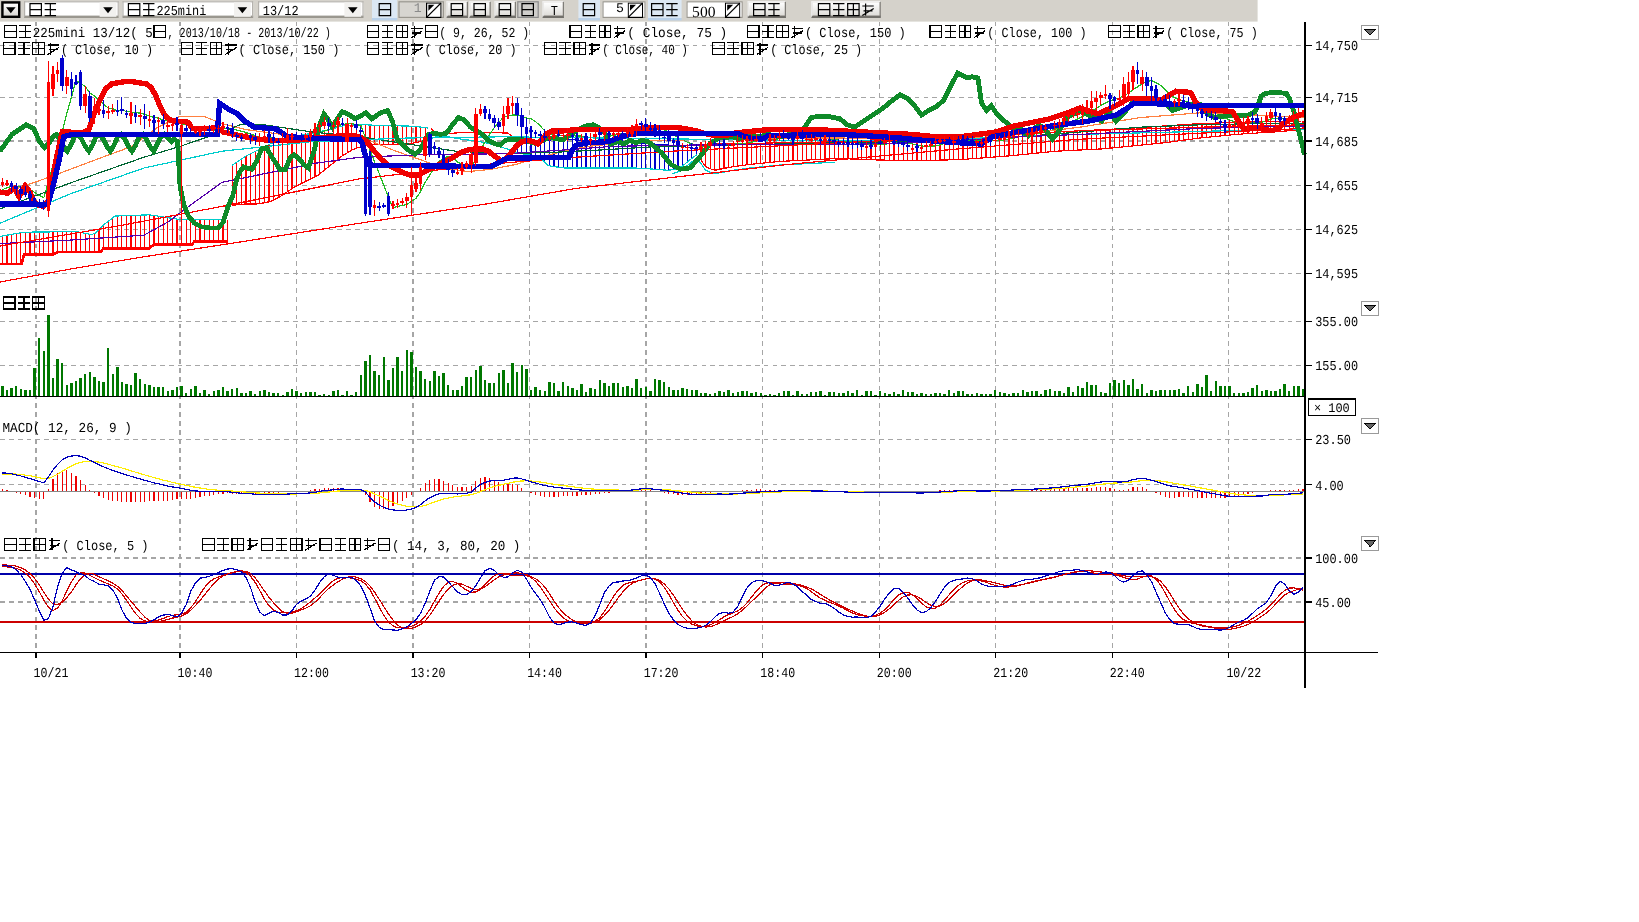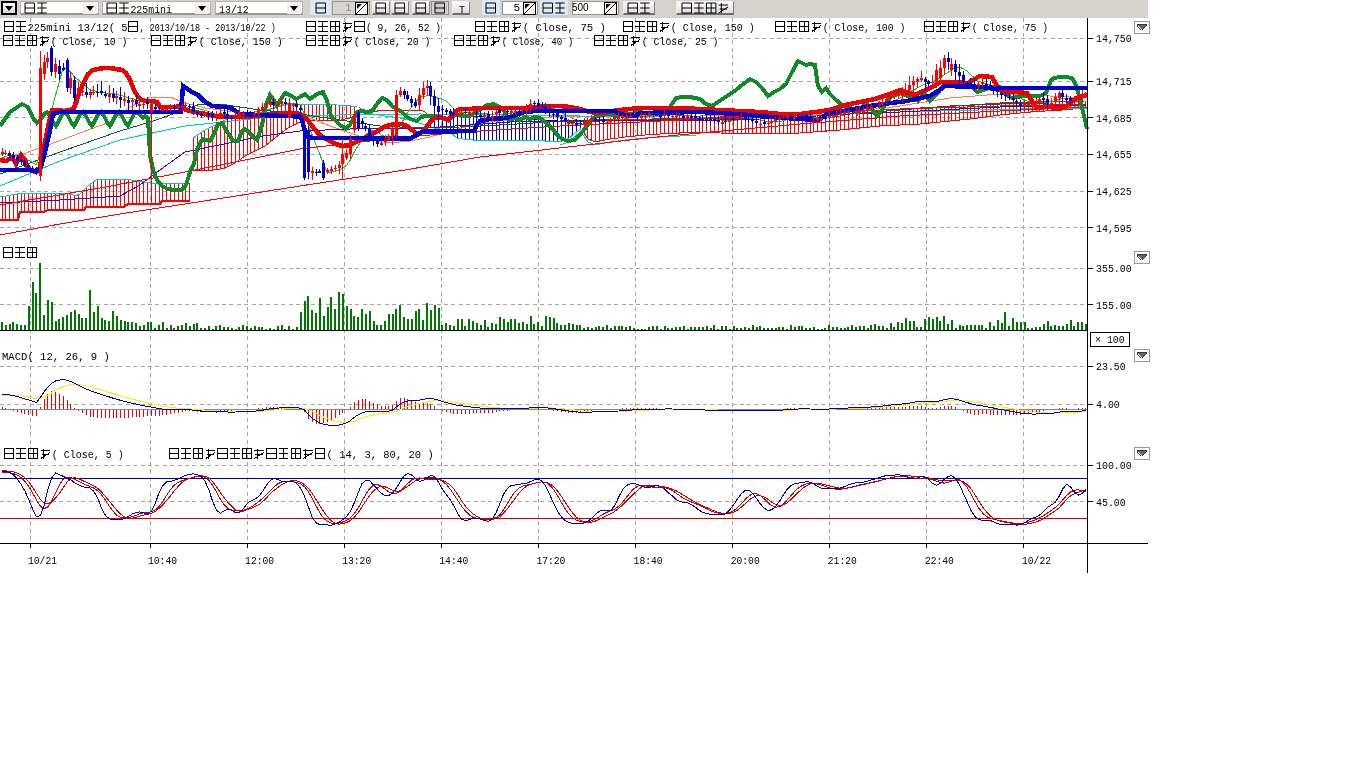--- a/index.html
+++ b/index.html
@@ -1,15 +1,15 @@
 <!DOCTYPE html>
 <html><head><meta charset="utf-8"><style>
 *{margin:0;padding:0;box-sizing:border-box}
 body{width:1366px;height:768px;background:#fff;overflow:hidden;font-family:"Liberation Sans",sans-serif;position:relative}
-#toolbar{position:absolute;left:0;top:0;width:1148px;height:18px;background:#d5d2cb}
+#toolbar{position:absolute;left:0;top:0;width:1048px;height:18px;background:#d5d2cb}
 #chart{position:absolute;left:0;top:0}
 </style></head>
 <body>
 <svg id="chart" width="1366" height="768" viewBox="0 0 1366 768" shape-rendering="crispEdges">
     <line x1="30" y1="18" x2="30" y2="543" stroke="#a6a6a6" stroke-width="1" stroke-dasharray="4,3.4"></line>
     <line x1="150.0" y1="18" x2="150.0" y2="543" stroke="#a6a6a6" stroke-width="1" stroke-dasharray="4,3.4"></line>
     <line x1="247.1" y1="18" x2="247.1" y2="543" stroke="#a6a6a6" stroke-width="1" stroke-dasharray="4,3.4"></line>
     <line x1="344.2" y1="18" x2="344.2" y2="543" stroke="#a6a6a6" stroke-width="1" stroke-dasharray="4,3.4"></line>
     <line x1="441.3" y1="18" x2="441.3" y2="543" stroke="#a6a6a6" stroke-width="1" stroke-dasharray="4,3.4"></line>
     <line x1="538.4" y1="18" x2="538.4" y2="543" stroke="#a6a6a6" stroke-width="1" stroke-dasharray="4,3.4"></line>
@@ -1634,21 +1634,21 @@
       <path d="M0.5,12.5 L12.5,0.5" stroke="#000" fill="none"></path>
       <path d="M2,2 l5,0 l-5,5 z" fill="#000"></path>
     </svg>
     <div style="position:absolute;left:540px;top:0px;width:28px;height:15px;background:#dce8f4"></div>
     <div style="position:absolute;left:540px;top:15px;width:28px;height:2px;background:#b9d1ea"></div>
     <svg style="position:absolute;left:542px;top:2px" width="28" height="13">
       <path d="M1,1.0H10.5V11.0H1Z M1,6.0H10.5" stroke="#000" fill="none" stroke-width="1"></path>
       <path d="M13.2,1.0H22.7 M13.2,6.0H22.7 M13.2,11.0H22.7 M17.95,1.0V11.0" stroke="#000" fill="none" stroke-width="1"></path>
     </svg>
     <div style="position:absolute;left:572px;top:1px;width:47px;height:14px;box-sizing:border-box;background:#fff;border:1px solid #9a978f"></div>
-    <div style="position:absolute;left:572px;top:2px;width:29px;text-align:left;font-family:Liberation Sans, sans-serif;font-size:10px;color:#000">500</div>
+    <div style="position:absolute;left:572px;top:2px;width:29px;text-align:center;font-family:Liberation Serif, serif;font-size:13px;color:#000">500</div>
     <svg style="position:absolute;left:604px;top:2px" width="13" height="13">
       <rect x="0.5" y="0.5" width="12" height="12" fill="#fff" stroke="#000"></rect>
       <path d="M0.5,12.5 L12.5,0.5" stroke="#000" fill="none"></path>
       <path d="M2,2 l5,0 l-5,5 z" fill="#000"></path>
     </svg>
     <div style="position:absolute;left:623px;top:1px;width:32px;height:14px;box-sizing:border-box;background:linear-gradient(#ffffff,#dedcd8);border-top:1px solid #f5f5f5;border-left:1px solid #eee;border-right:1.5px solid #7f7d78;border-bottom:2px solid #716f6a;"></div>
     <svg style="position:absolute;left:627px;top:2px" width="28" height="13">
       <path d="M1,1.0H10.5V11.0H1Z M1,6.0H10.5" stroke="#000" fill="none" stroke-width="1"></path>
       <path d="M13.2,1.0H22.7 M13.2,6.0H22.7 M13.2,11.0H22.7 M17.95,1.0V11.0" stroke="#000" fill="none" stroke-width="1"></path>
     </svg>

